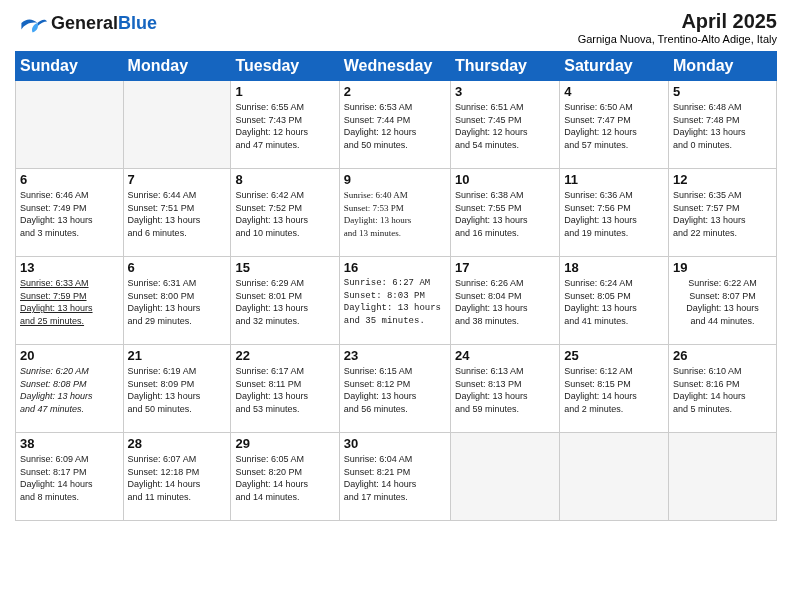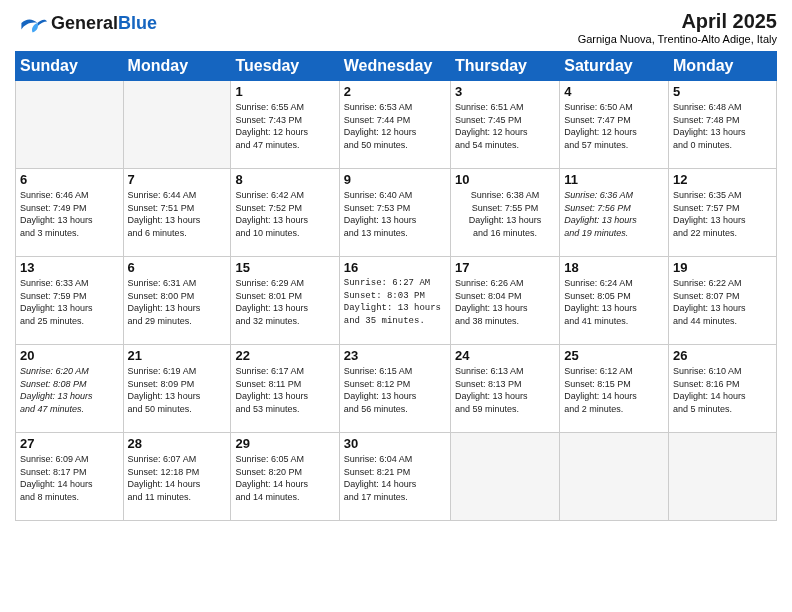--- a/index.html
+++ b/index.html
@@ -177,51 +177,51 @@
           </td>
           <td>
             <div class="day-number">8</div>
             <div class="day-info" style="white-space: pre-line;">Sunrise: 6:42 AM
 Sunset: 7:52 PM
 Daylight: 13 hours
 and 10 minutes.</div>
           </td>
           <td>
             <div class="day-number">9</div>
-            <div class="day-info" style="white-space: pre-line;">Sunrise: 6:40 AM
+            <div class="day-info" style="white-space: pre-line; font-family: Liberation Serif, serif;">Sunrise: 6:40 AM
 Sunset: 7:53 PM
 Daylight: 13 hours
 and 13 minutes.</div>
           </td>
           <td>
             <div class="day-number">10</div>
-            <div class="day-info" style="white-space: pre-line; text-align: center;">Sunrise: 6:38 AM
+            <div class="day-info" style="white-space: pre-line;">Sunrise: 6:38 AM
 Sunset: 7:55 PM
 Daylight: 13 hours
 and 16 minutes.</div>
           </td>
           <td>
             <div class="day-number">11</div>
-            <div class="day-info" style="white-space: pre-line; font-style: italic;">Sunrise: 6:36 AM
+            <div class="day-info" style="white-space: pre-line;">Sunrise: 6:36 AM
 Sunset: 7:56 PM
 Daylight: 13 hours
 and 19 minutes.</div>
           </td>
           <td>
             <div class="day-number">12</div>
             <div class="day-info" style="white-space: pre-line;">Sunrise: 6:35 AM
 Sunset: 7:57 PM
 Daylight: 13 hours
 and 22 minutes.</div>
           </td>
         </tr>
         <tr>
           <td>
             <div class="day-number">13</div>
-            <div class="day-info" style="white-space: pre-line;">Sunrise: 6:33 AM
+            <div class="day-info" style="white-space: pre-line; text-decoration: underline;">Sunrise: 6:33 AM
 Sunset: 7:59 PM
 Daylight: 13 hours
 and 25 minutes.</div>
           </td>
           <td>
             <div class="day-number">6</div>
             <div class="day-info" style="white-space: pre-line;">Sunrise: 6:31 AM
 Sunset: 8:00 PM
 Daylight: 13 hours
 and 29 minutes.</div>
@@ -249,21 +249,21 @@
           </td>
           <td>
             <div class="day-number">18</div>
             <div class="day-info" style="white-space: pre-line;">Sunrise: 6:24 AM
 Sunset: 8:05 PM
 Daylight: 13 hours
 and 41 minutes.</div>
           </td>
           <td>
             <div class="day-number">19</div>
-            <div class="day-info" style="white-space: pre-line;">Sunrise: 6:22 AM
+            <div class="day-info" style="white-space: pre-line; text-align: center;">Sunrise: 6:22 AM
 Sunset: 8:07 PM
 Daylight: 13 hours
 and 44 minutes.</div>
           </td>
         </tr>
         <tr>
           <td>
             <div class="day-number">20</div>
             <div class="day-info" style="white-space: pre-line; font-style: italic;">Sunrise: 6:20 AM
 Sunset: 8:08 PM
@@ -308,21 +308,21 @@
           <td>
             <div class="day-number">26</div>
             <div class="day-info" style="white-space: pre-line;">Sunrise: 6:10 AM
 Sunset: 8:16 PM
 Daylight: 14 hours
 and 5 minutes.</div>
           </td>
         </tr>
         <tr>
           <td>
-            <div class="day-number">27</div>
+            <div class="day-number">38</div>
             <div class="day-info" style="white-space: pre-line;">Sunrise: 6:09 AM
 Sunset: 8:17 PM
 Daylight: 14 hours
 and 8 minutes.</div>
           </td>
           <td>
             <div class="day-number">28</div>
             <div class="day-info" style="white-space: pre-line;">Sunrise: 6:07 AM
 Sunset: 12:18 PM
 Daylight: 14 hours

